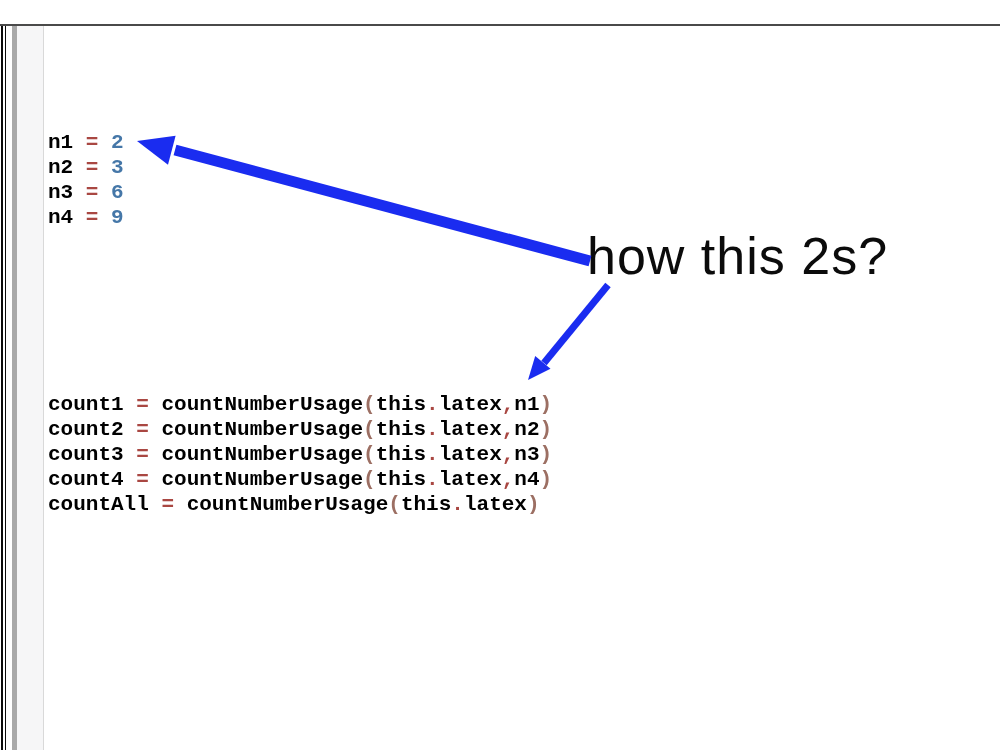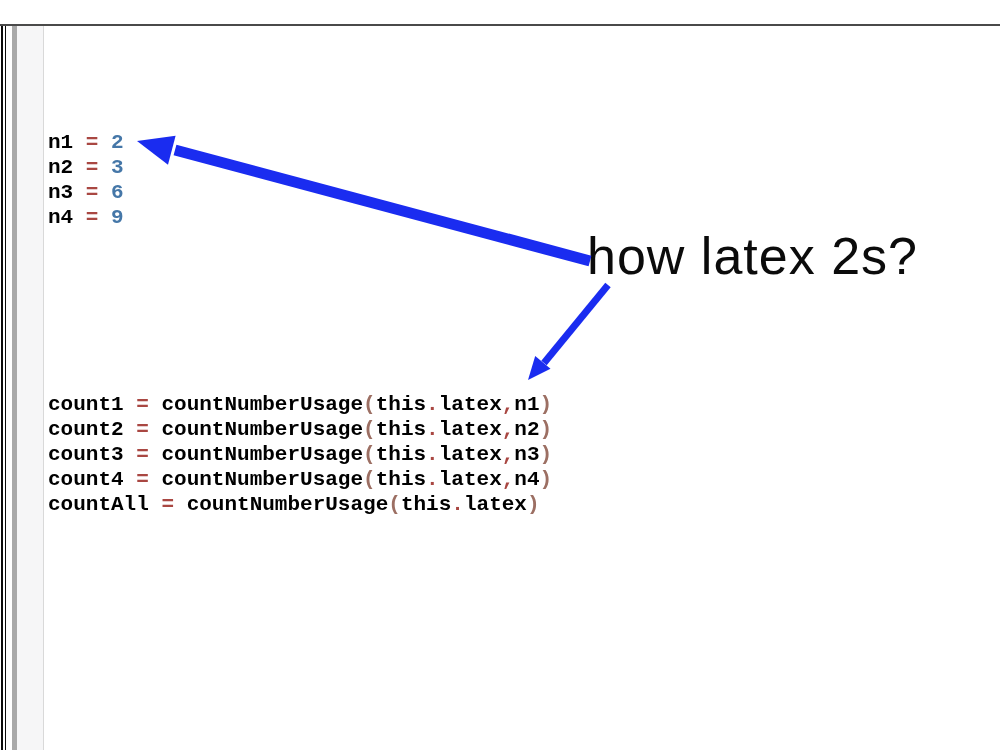--- a/index.html
+++ b/index.html
@@ -92,21 +92,21 @@
   <div class="side-panel"></div>
   <div class="frame-line-top"></div>
   <div class="frame-line-bottom"></div>
 
   <div class="slide">
 
     <div class="code-block code-vars"><div><span class="tk-id">n1 </span><span class="tk-op">= </span><span class="tk-num">2</span></div><div><span class="tk-id">n2 </span><span class="tk-op">= </span><span class="tk-num">3</span></div><div><span class="tk-id">n3 </span><span class="tk-op">= </span><span class="tk-num">6</span></div><div><span class="tk-id">n4 </span><span class="tk-op">= </span><span class="tk-num">9</span></div></div>
 
     <div class="code-block code-counts"><div><span class="tk-id">count1 </span><span class="tk-op">= </span><span class="tk-id">countNumberUsage</span><span class="tk-paren">(</span><span class="tk-id">this</span><span class="tk-op">.</span><span class="tk-id">latex</span><span class="tk-op">,</span><span class="tk-id">n1</span><span class="tk-paren">)</span></div><div><span class="tk-id">count2 </span><span class="tk-op">= </span><span class="tk-id">countNumberUsage</span><span class="tk-paren">(</span><span class="tk-id">this</span><span class="tk-op">.</span><span class="tk-id">latex</span><span class="tk-op">,</span><span class="tk-id">n2</span><span class="tk-paren">)</span></div><div><span class="tk-id">count3 </span><span class="tk-op">= </span><span class="tk-id">countNumberUsage</span><span class="tk-paren">(</span><span class="tk-id">this</span><span class="tk-op">.</span><span class="tk-id">latex</span><span class="tk-op">,</span><span class="tk-id">n3</span><span class="tk-paren">)</span></div><div><span class="tk-id">count4 </span><span class="tk-op">= </span><span class="tk-id">countNumberUsage</span><span class="tk-paren">(</span><span class="tk-id">this</span><span class="tk-op">.</span><span class="tk-id">latex</span><span class="tk-op">,</span><span class="tk-id">n4</span><span class="tk-paren">)</span></div><div><span class="tk-id">countAll </span><span class="tk-op">= </span><span class="tk-id">countNumberUsage</span><span class="tk-paren">(</span><span class="tk-id">this</span><span class="tk-op">.</span><span class="tk-id">latex</span><span class="tk-paren">)</span></div></div>
 
-    <div class="heading">how latex 2s?</div>
+    <div class="heading">how this 2s?</div>
 
     <svg class="arrow-layer" width="1000" height="750" viewBox="0 0 1000 750">
       <g>
         <line x1="590" y1="237" x2="175" y2="126" stroke-width="11" stroke="#1a2cf0"></line>
         <polygon points="137,117 175.6,111.7 168.0,140.7" fill="#1a2cf0"></polygon>
       </g>
       <g>
         <line x1="608" y1="261" x2="544" y2="339" stroke-width="7" stroke="#1a2cf0"></line>
         <polygon points="528,356 535.2,332.0 550.5,344.8" fill="#1a2cf0"></polygon>
       </g>

